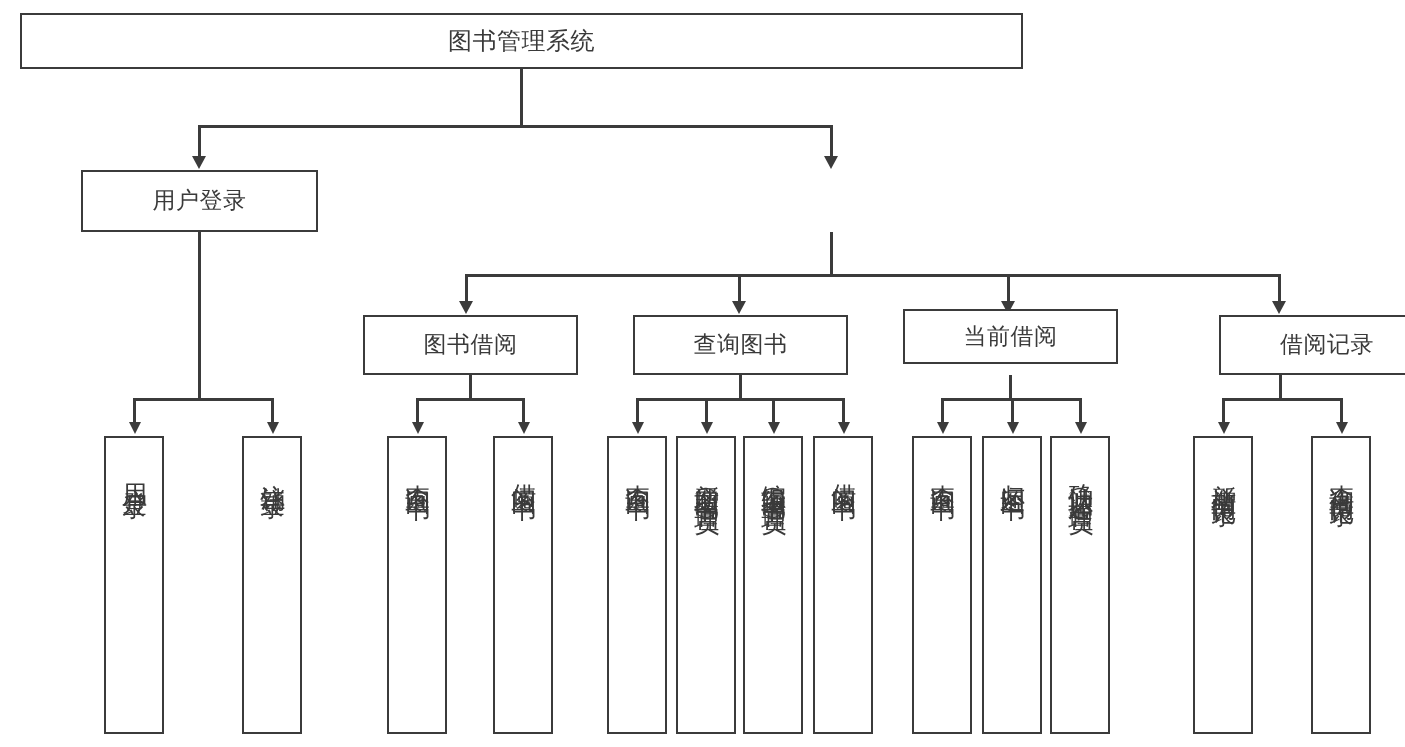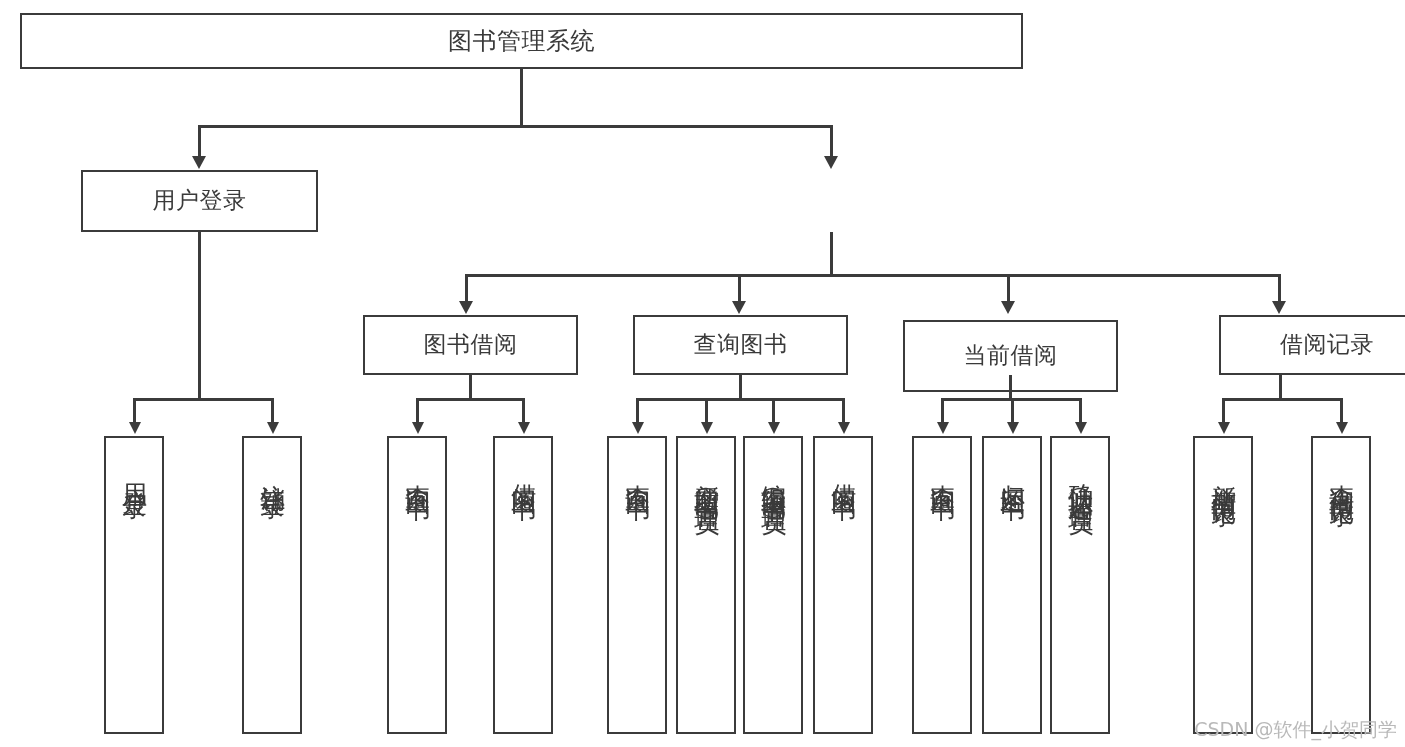--- a/index.html
+++ b/index.html
@@ -124,21 +124,21 @@
   <div class="arrow" style="left:1001px;top:301px;"></div>
   <div class="edge v" style="left:1278px;top:274px;height:29px;"></div>
   <div class="arrow" style="left:1272px;top:301px;"></div>
 
   <div class="node h" style="left:363px;top:315px;width:215px;height:60px;">
     <span class="lbl">图书借阅</span>
   </div>
   <div class="node h" style="left:633px;top:315px;width:215px;height:60px;">
     <span class="lbl">查询图书</span>
   </div>
-  <div class="node h" style="left:903px;top:320px;width:215px;height:72px;">
+  <div class="node h" style="left:903px;top:309px;width:215px;height:55px;">
     <span class="lbl">当前借阅</span>
   </div>
   <div class="node h" style="left:1172px;top:315px;width:216px;height:60px;margin-left:47px;">
     <span class="lbl">借阅记录</span>
   </div>
 
   <div class="edge v" style="left:469px;top:375px;height:25px;"></div>
   <div class="edge h" style="left:416px;top:398px;width:108px;"></div>
   <div class="edge v" style="left:416px;top:398px;height:26px;"></div>
   <div class="arrow small" style="left:412px;top:422px;"></div>
@@ -209,15 +209,14 @@
     <span class="lbl">确认归还（管理员）</span>
   </div>
 
   <div class="node v" style="left:1193px;top:436px;width:60px;height:298px;">
     <span class="lbl">新增借阅记录</span>
   </div>
   <div class="node v" style="left:1311px;top:436px;width:60px;height:298px;">
     <span class="lbl">查询借阅记录</span>
   </div>
 
-  <div id="watermark">CSDN @软件_小贺同学</div>
 
 </div>
 
 </body></html>

